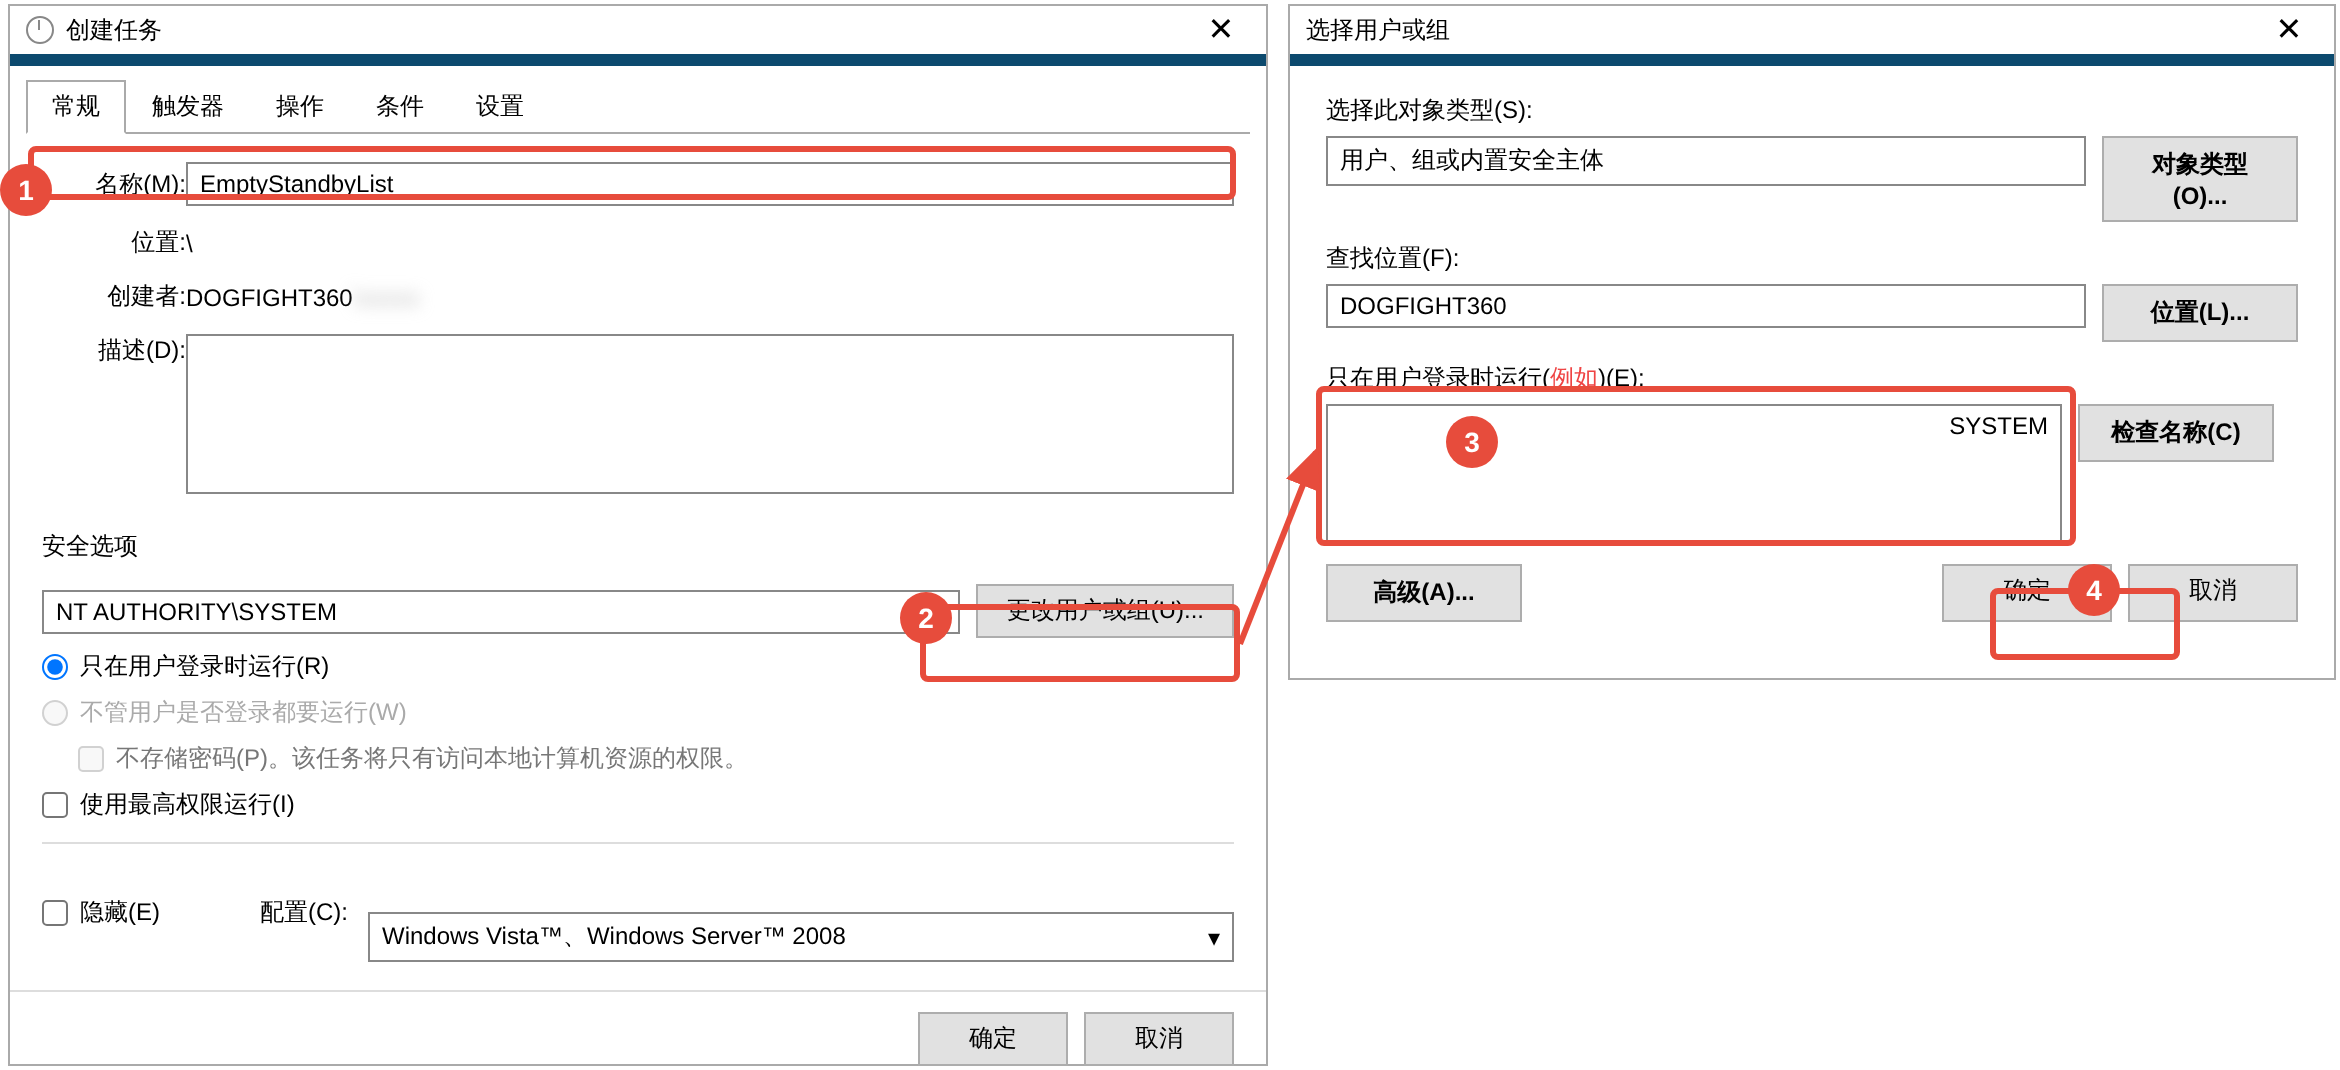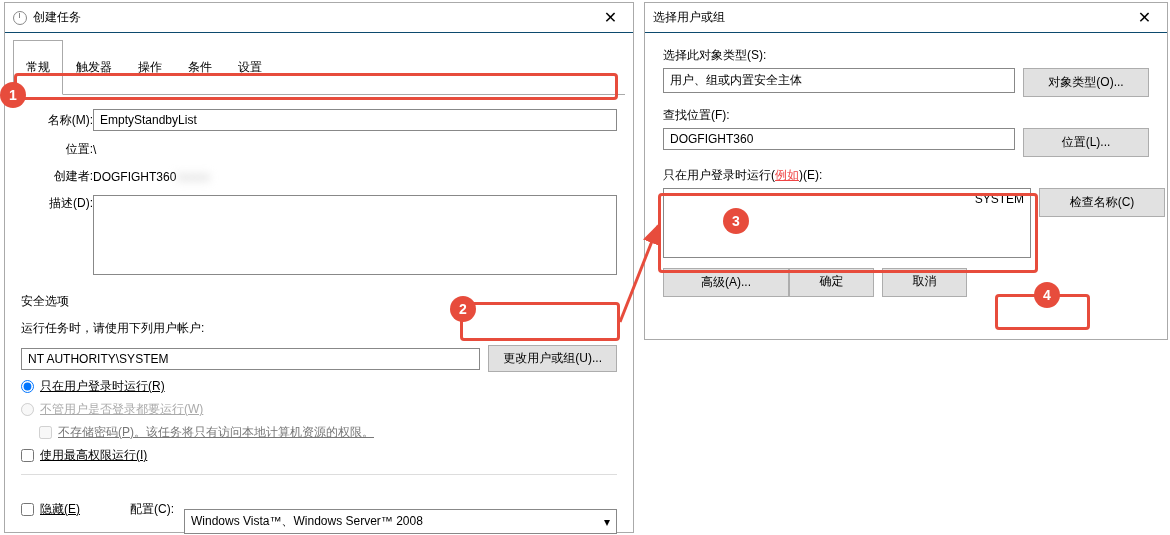--- a/index.html
+++ b/index.html
@@ -15,21 +15,21 @@
     .window {
       position: absolute;
       background: #fff;
       border: 1px solid #aaa;
     }
     .titlebar {
       height: 30px;
       display: flex;
       align-items: center;
       justify-content: space-between;
-      border-bottom: 1px solid #0c4a6e;
+      border-bottom: 6px solid #0c4a6e;
       padding-left: 8px;
       text-align: right;
     }
     .titlebar-left { display: flex; align-items: center; gap: 6px; }
     .title-icon {
       width: 14px; height: 14px;
       border: 1px solid #888; border-radius: 50%;
       position: relative;
     }
     .title-icon::after {
@@ -41,21 +41,21 @@
       width: 45px; height: 30px;
       display: flex; align-items: center; justify-content: center;
       font-size: 16px; font-weight: 300; cursor: pointer;
     }
     .tabs {
       display: flex;
       border-bottom: 1px solid #aaa;
       margin: 6px 8px 0 8px;
     }
     .tab {
-      padding: 18px 12px;
+      padding: 4px 12px;
       border: 1px solid transparent;
       border-bottom: none;
       cursor: pointer;
       position: relative;
       top: 1px;
     }
     .tab.active {
       border: 1px solid #aaa;
       border-bottom: 1px solid #fff;
       background: #fff;
@@ -88,21 +88,21 @@
       padding: 4px 14px;
       border: 1px solid #adadad;
       background: #e1e1e1;
       cursor: pointer;
       font-family: inherit; font-size: 12px;
       min-width: 75px;
       text-align: center;
     }
     .radio-row, .check-row {
       display: flex; align-items: center;
-      gap: 6px; margin: 6px 0; text-decoration: underline;
+      gap: 6px; margin: 6px 0;
     }
     .check-row input[type="checkbox"], .radio-row input[type="radio"] {
       width: 13px; height: 13px;
     }
     .sub-check { margin-left: 18px; color: #777; }
     .config-row {
       display: flex; align-items: center; gap: 10px;
       border-top: 1px solid #ddd;
       padding-top: 10px; margin-top: 10px;
     }
@@ -138,23 +138,23 @@
     .field-group { margin-bottom: 10px; }
     .field-label { margin-bottom: 4px; }
     .field-row { display: flex; gap: 8px; align-items: flex-start; }
     .field-input {
       flex: 1; padding: 3px 6px;
       border: 1px solid #888; background: #fff;
       min-height: 22px;
     }
     .big-textarea { height: 70px; text-align: right; }
     .btn-col { width: 110px; }
-    .btn-fixed { width: 126px; padding: 5px 12px; text-align: center; }
+    .btn-fixed { width: 98px; padding: 5px 12px; text-align: center; font-weight: bold; }
     .dialog2-bottom {
-      display: flex; 
+      display: flex; justify-content: space-between;
       margin-top: 8px;
     }
     .dialog2-bottom-right { display: flex; gap: 8px; }
     .link { color: #ef4444; text-decoration: underline; cursor: pointer; }
     .greyed { color: #aaa; }
     .blurred { filter: blur(4px); display: inline-block; color: #bbb; }
   </style>
 </head>
 <body>
 
@@ -189,21 +189,20 @@
       <span class="text-display">
         <span>DOGFIGHT360</span><span class="blurred">\xxxxx</span>
       </span>
     </div>
     <div class="form-row top">
       <span class="form-label"><span>描述(D):</span></span>
       <div class="description-box"></div>
     </div>
 
     <div class="section-title">安全选项</div>
-    <div class="account-line">运行任务时，请使用下列用户帐户:</div>
     <div class="account-row">
       <div class="account-value">NT AUTHORITY\SYSTEM</div>
       <div class="button"><span>更改用户或组(U)...</span></div>
     </div>
 
     <div class="radio-row">
       <input type="radio" checked="" style="">
       <span><span>只在用户登录时运行(R)</span></span>
     </div>
     <div class="radio-row greyed">

